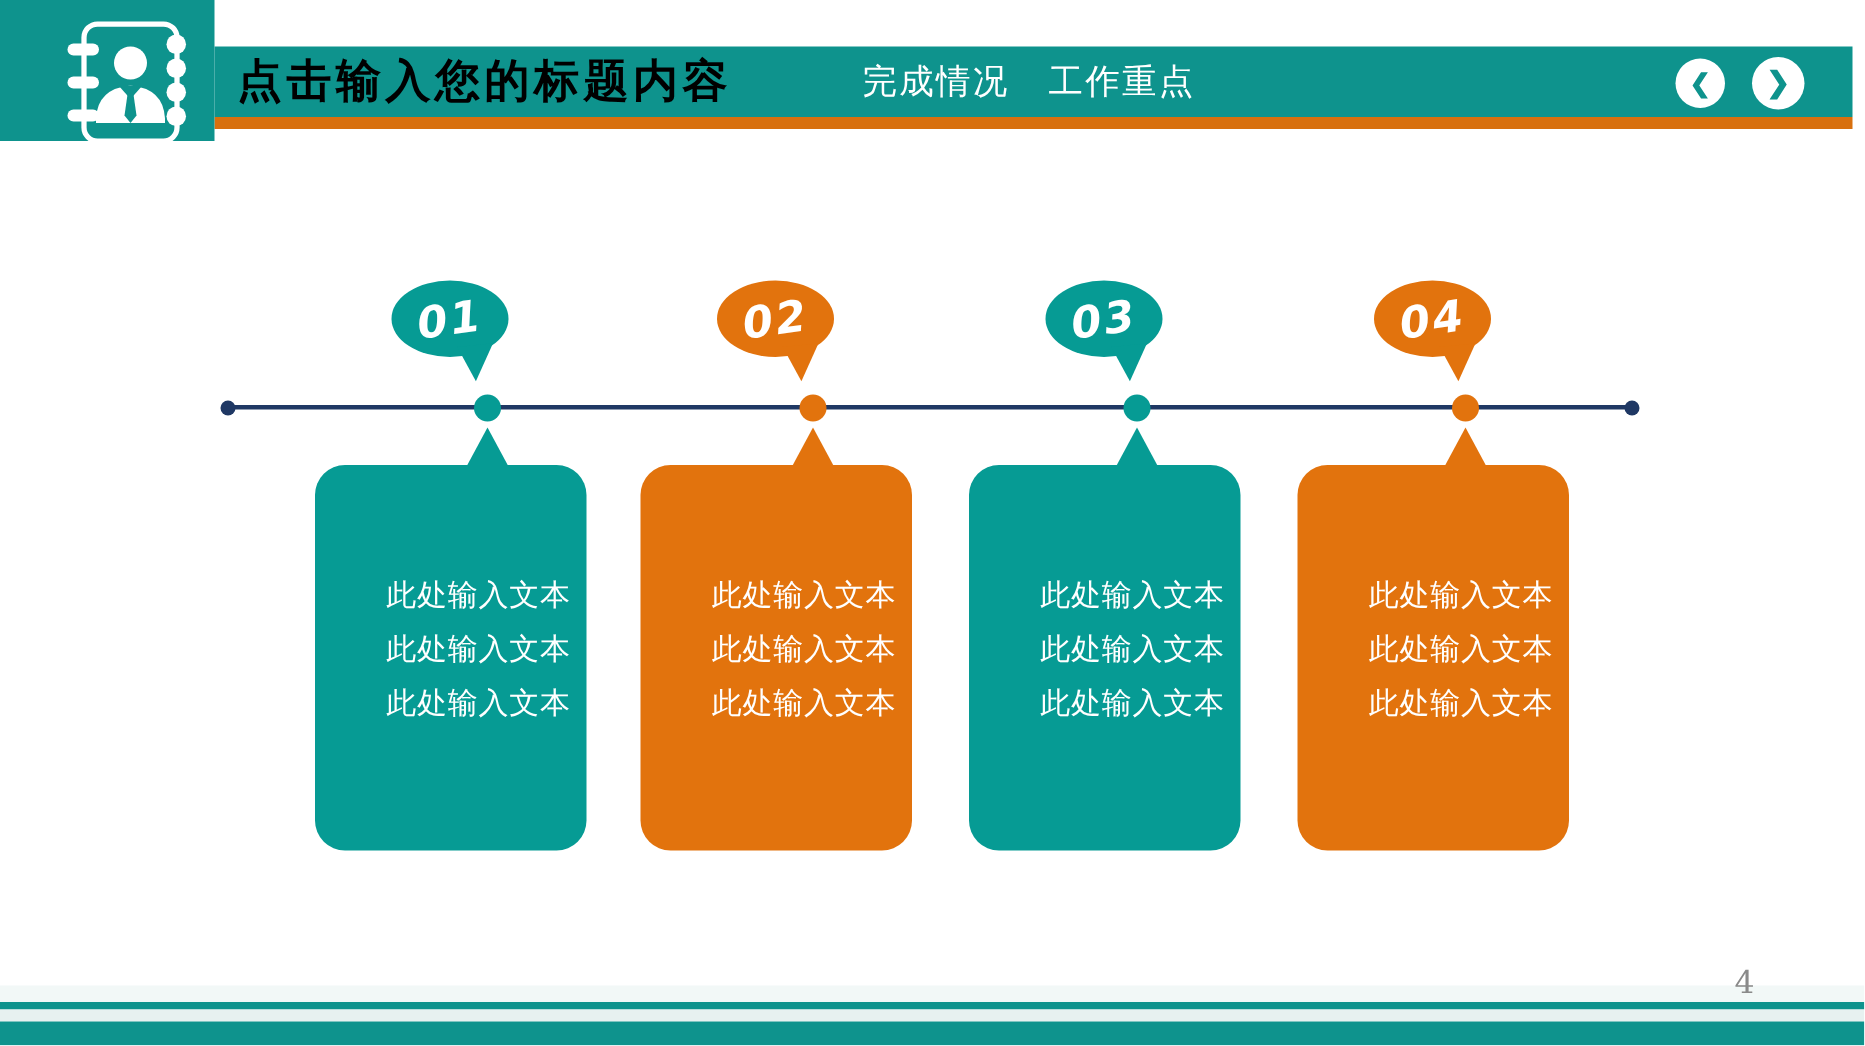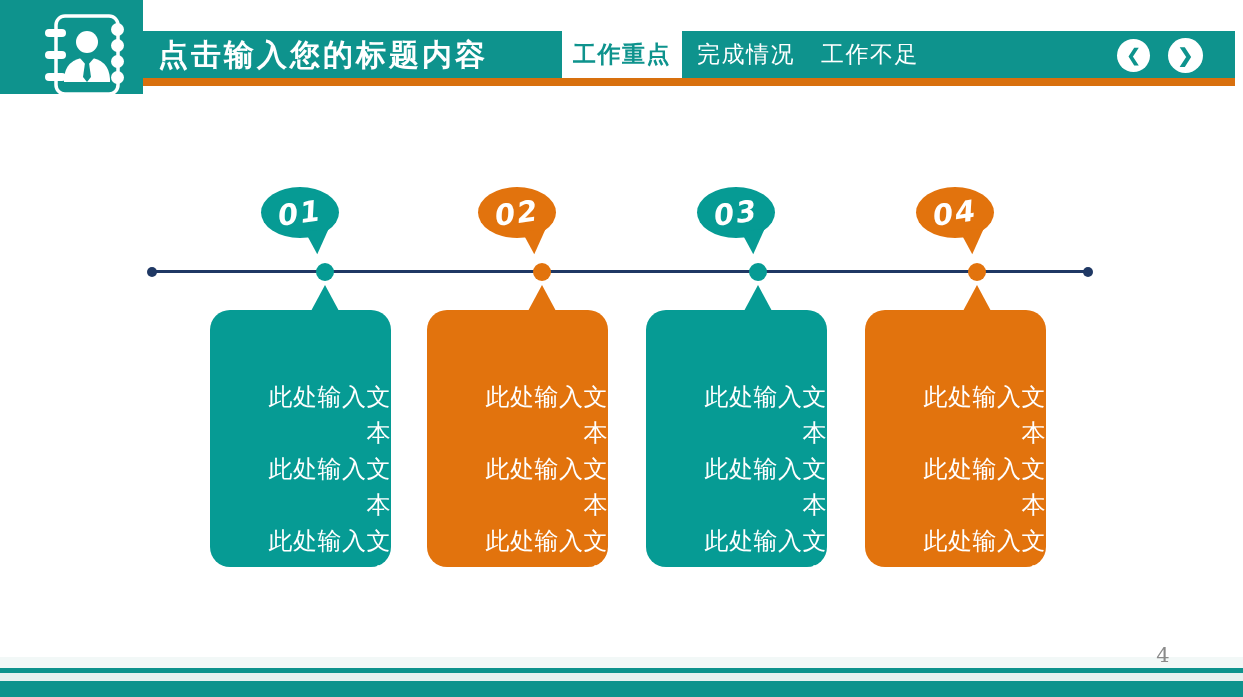--- a/index.html
+++ b/index.html
@@ -18,21 +18,21 @@
   .title-bar {
     position:absolute; left:143px; top:31px; width:1092px; height:47px;
     background:var(--teal);
   }
   .orange-strip {
     position:absolute; left:143px; top:78px; width:1092px; height:8px;
     background:var(--orangeS);
   }
   .slide-title {
     position:absolute; left:15px; top:0; height:47px; line-height:47px;
-    color:#ffffff; font-size:30px; font-weight:bold; letter-spacing:3px;
+    color:#000000; font-size:30px; font-weight:bold; letter-spacing:3px;
     white-space:nowrap; cursor:default;
   }
   .tab-bar {
     position:absolute; left:419px; top:0; height:47px;
     display:flex; align-items:stretch;
   }
   .tab {
     display:flex; align-items:center; padding:0 13px;
     color:#fff; font-size:23px; font-weight:400; letter-spacing:1.5px;
     white-space:nowrap; cursor:pointer;
@@ -93,21 +93,21 @@
     width:0; height:0;
     border-left:14px solid transparent; border-right:14px solid transparent;
     border-bottom:26px solid var(--c);
   }
   .card {
     position:absolute; left:var(--card); top:310px;
     width:181px; height:257px; border-radius:20px;
     background:var(--c); padding-top:69px; cursor:pointer;
   }
   .card-line {
-    color:#fff; font-size:24px; line-height:36px; text-align:right;
+    color:#fff; font-size:20px; line-height:36px; text-align:center;
     letter-spacing:0.5px;
     margin-left:37px;
   }
 
   
   .f-light  { position:absolute; left:0; top:657px; width:100%; height:11px; background:#f2f8f7; }
   .f-line   { position:absolute; left:0; top:668px; width:100%; height:5px;  background:var(--teal); }
   .f-gap    { position:absolute; left:0; top:673px; width:100%; height:8px;  background:#e7f1f0; }
   .f-bar    { position:absolute; left:0; top:681px; width:100%; height:16px; background:var(--teal); }
   .page-num {
@@ -117,23 +117,22 @@
   }
 </style>
 </head>
 <body>
 
 <div class="slide" style="--teal: #0E938D; --orangeS: #D8700E; --navy: #1F3864; --gray: #8A8A8A;">
 
   <div class="title-bar">
     <span class="slide-title">点击输入您的标题内容</span>
     <div class="tab-bar">
-      <div class="tab active">工作重点</div>
       <div class="tab">完成情况</div>
-      <div class="tab">工作不足</div>
+      <div class="tab">工作重点</div>
     </div>
     <div class="nav-btn nav-prev">
       <span class="chev">❮</span>
     </div>
     <div class="nav-btn nav-next">
       <span class="chev">❯</span>
     </div>
   </div>
   <div class="orange-strip"></div>
 

